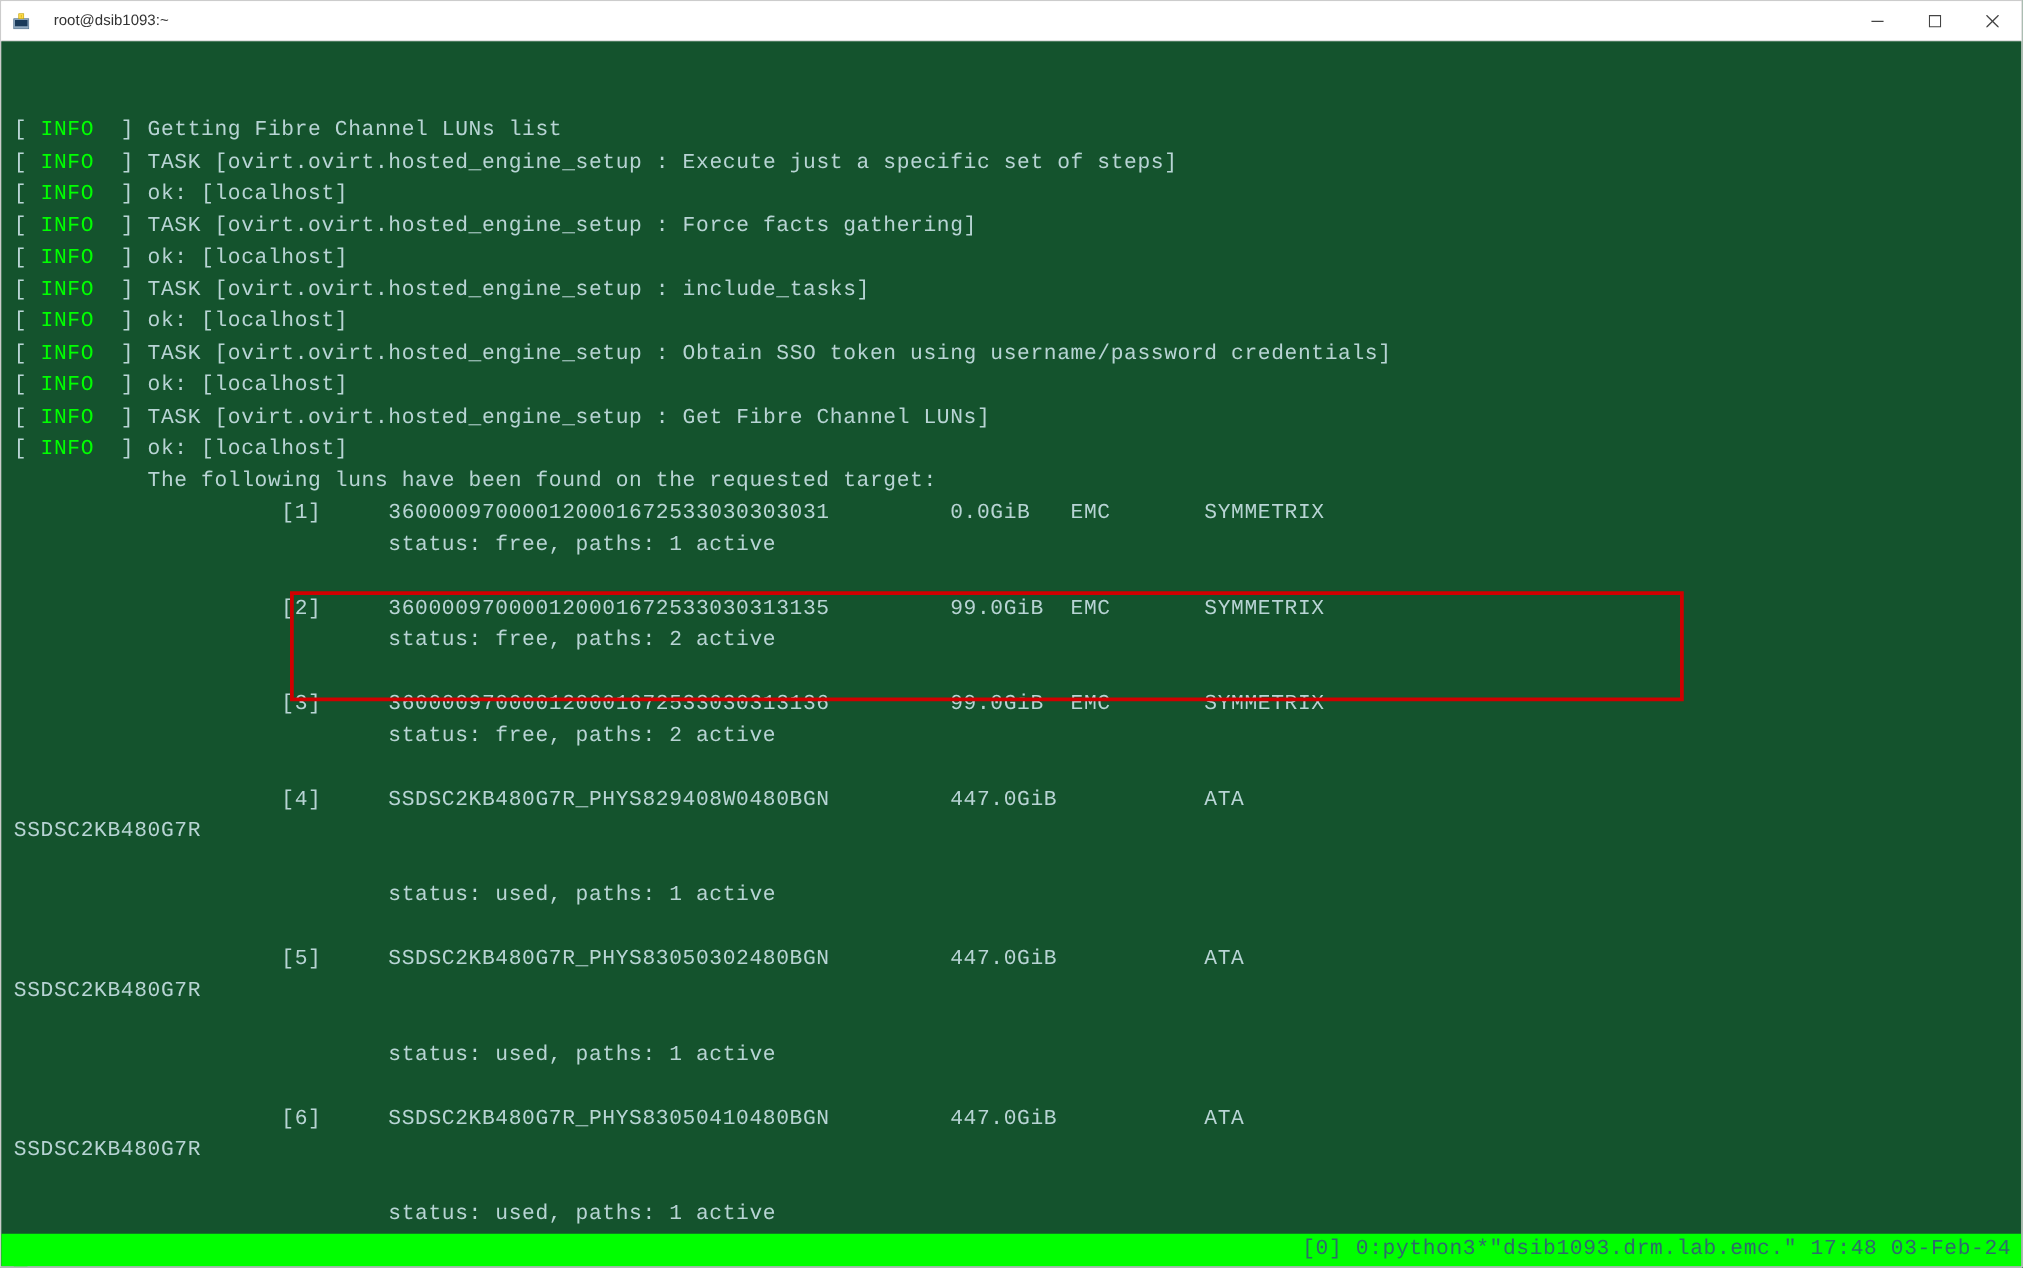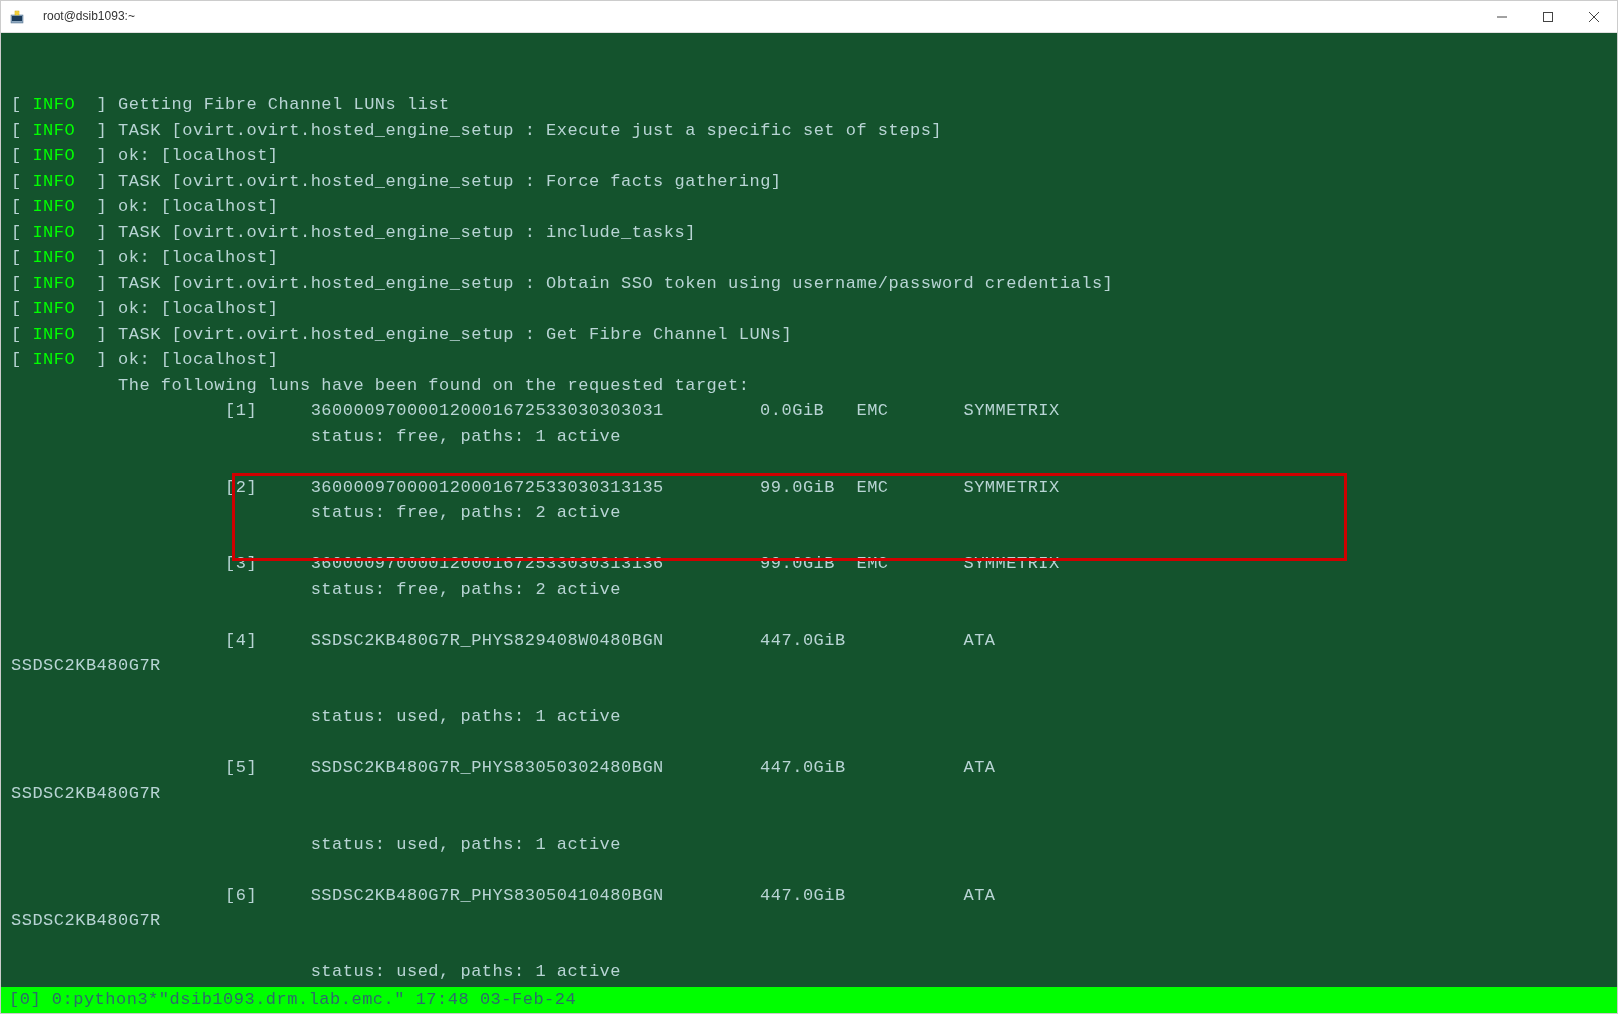--- a/index.html
+++ b/index.html
@@ -96,21 +96,21 @@
       height: 20px;
       background: #00ff00;
       vertical-align: text-bottom;
     }
     .status-bar {
       background: #00ff00;
       color: #2d6b6b;
       height: 26px;
       display: flex;
       align-items: center;
-      justify-content: flex-start;
+      justify-content: flex-end;
       padding: 0 8px;
       font-size: 17px;
       font-family: 'Consolas', 'Courier New', monospace;
     }
     .status-left {
     }
     .status-right {
     }
   </style>
 </head>

